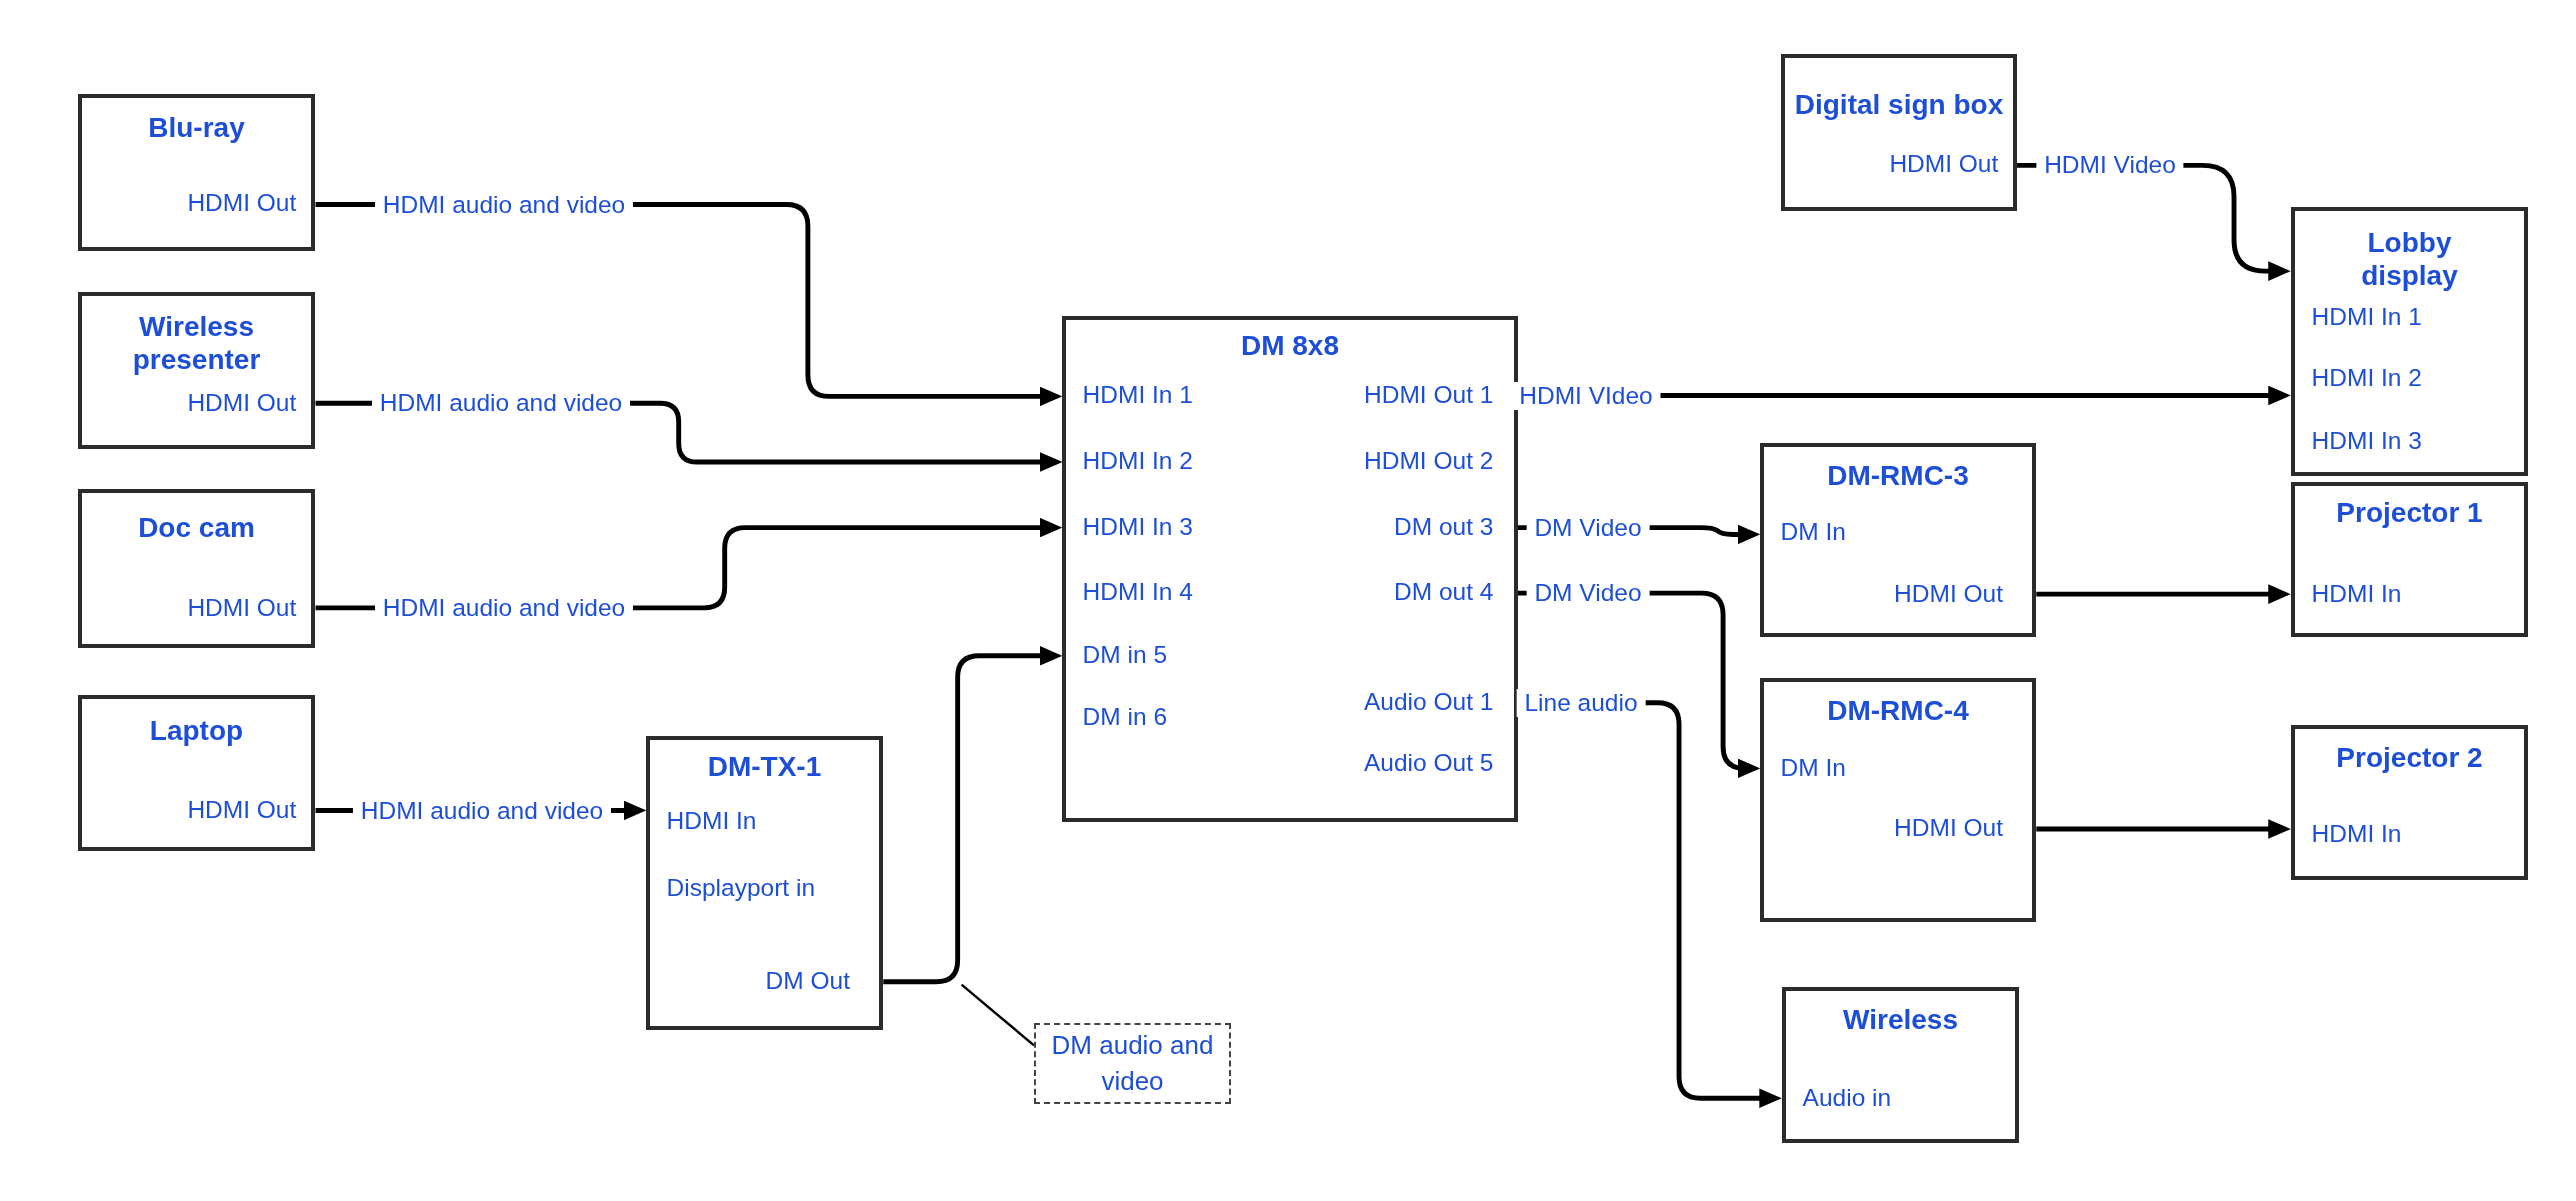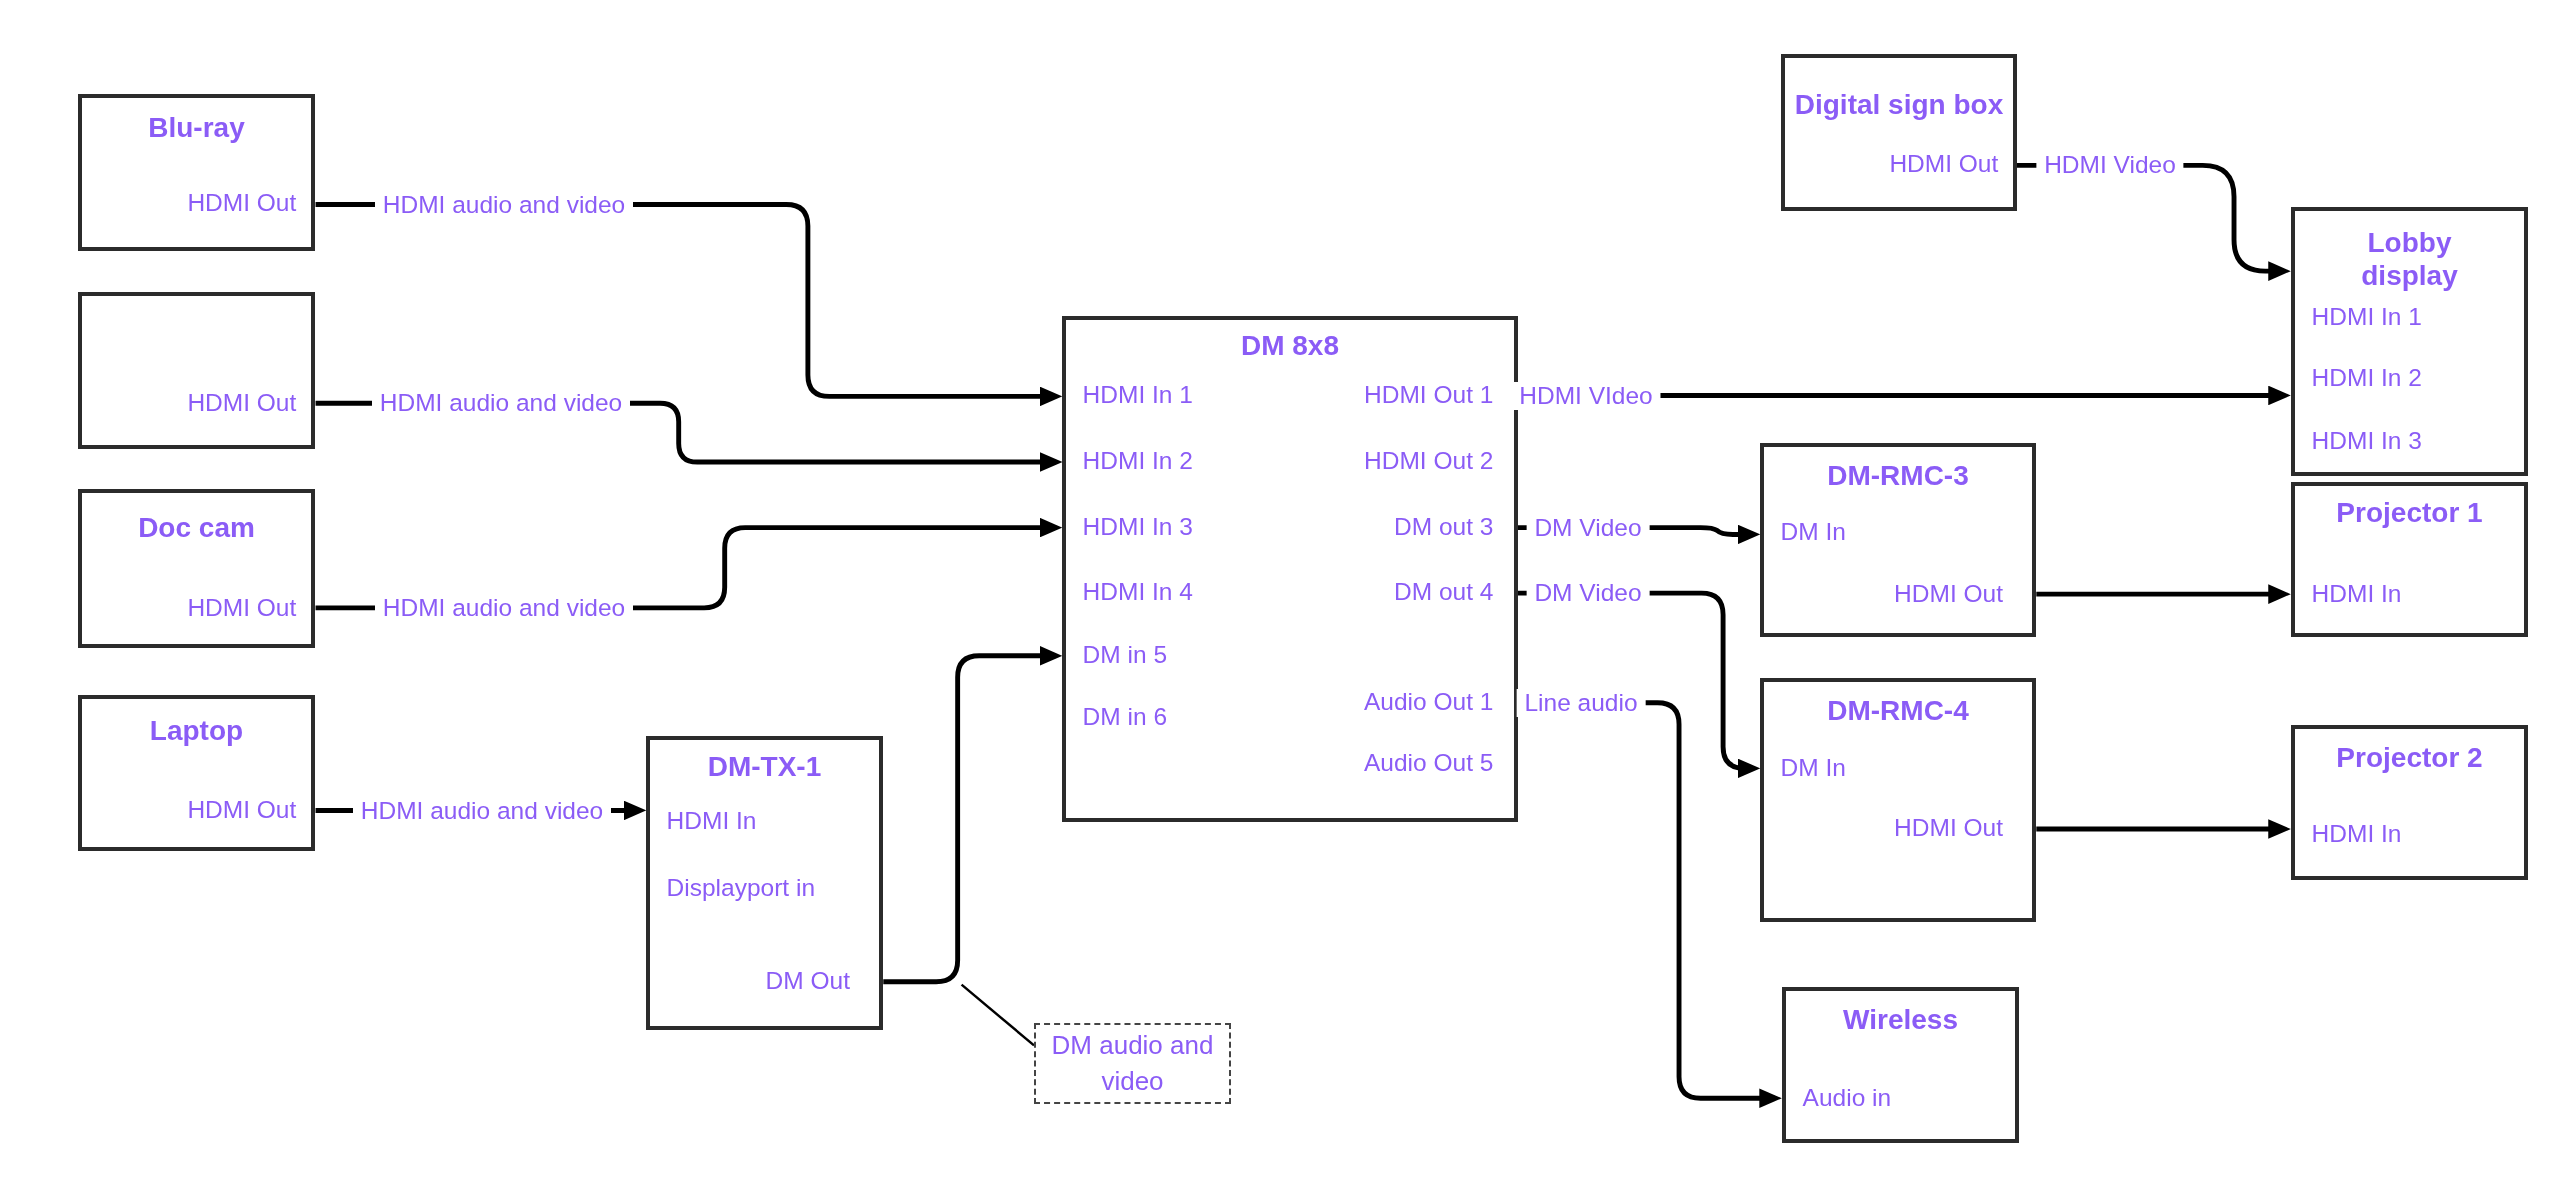--- a/index.html
+++ b/index.html
@@ -1,21 +1,21 @@
 <!DOCTYPE html>
 <html><head>
 <meta charset="utf-8">
 <style>
   html,body{margin:0;padding:0;background:#ffffff;}
   #stage{
     position:relative;
     width:2576px;height:1201px;
     background:#ffffff;
     font-family:"Liberation Sans",sans-serif;
-    color:#8b5cf6;
+    color:#1d4ed8;
     overflow:hidden;
   }
   #wires{position:absolute;left:0;top:0;width:2576px;height:1201px;}
   .node{
     position:absolute;
     border:4.9px solid #2b2b2b;
     background:#ffffff;
     box-sizing:border-box;
   }
   .title{
@@ -77,20 +77,21 @@
     </g>
     <path d="M 982 1006 L 1056 1068" stroke="#000" stroke-width="2.5" fill="none"></path>
   </svg>
 
   <div class="node" style="left:78px;top:94px;width:237px;height:157px;">
     <div class="title" style="top:30px;">Blu-ray</div>
     <div class="port right" style="top:105px;">HDMI Out</div>
   </div>
 
   <div class="node" style="left:78px;top:292px;width:237px;height:157px;">
+    <div class="title" style="top:47px;">Wireless presenter</div>
     <div class="port right" style="top:107px;">HDMI Out</div>
   </div>
 
   <div class="node" style="left:78px;top:489px;width:237px;height:159px;">
     <div class="title" style="top:35px;">Doc cam</div>
     <div class="port right" style="top:115px;">HDMI Out</div>
   </div>
 
   <div class="node" style="left:78px;top:695px;width:237px;height:156px;">
     <div class="title" style="top:32px;">Laptop</div>

